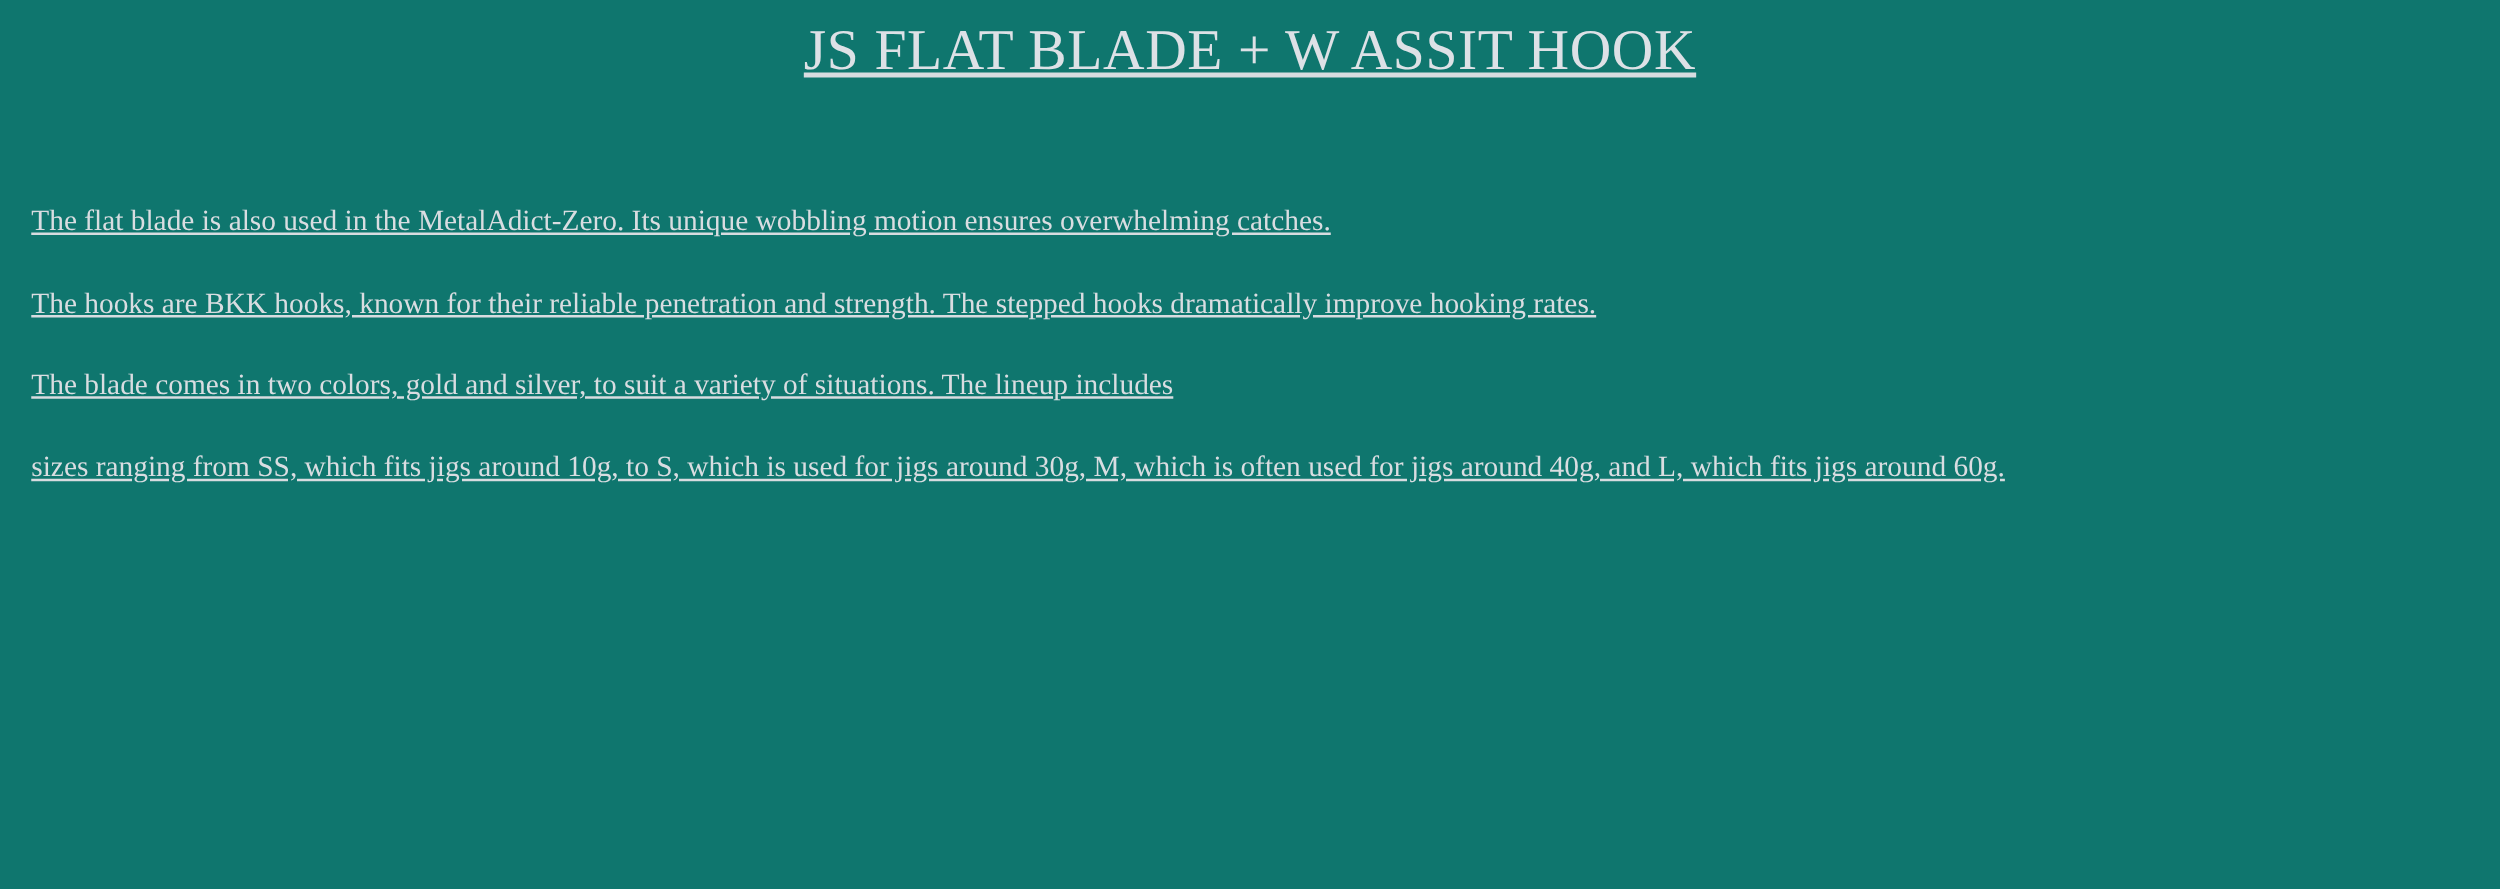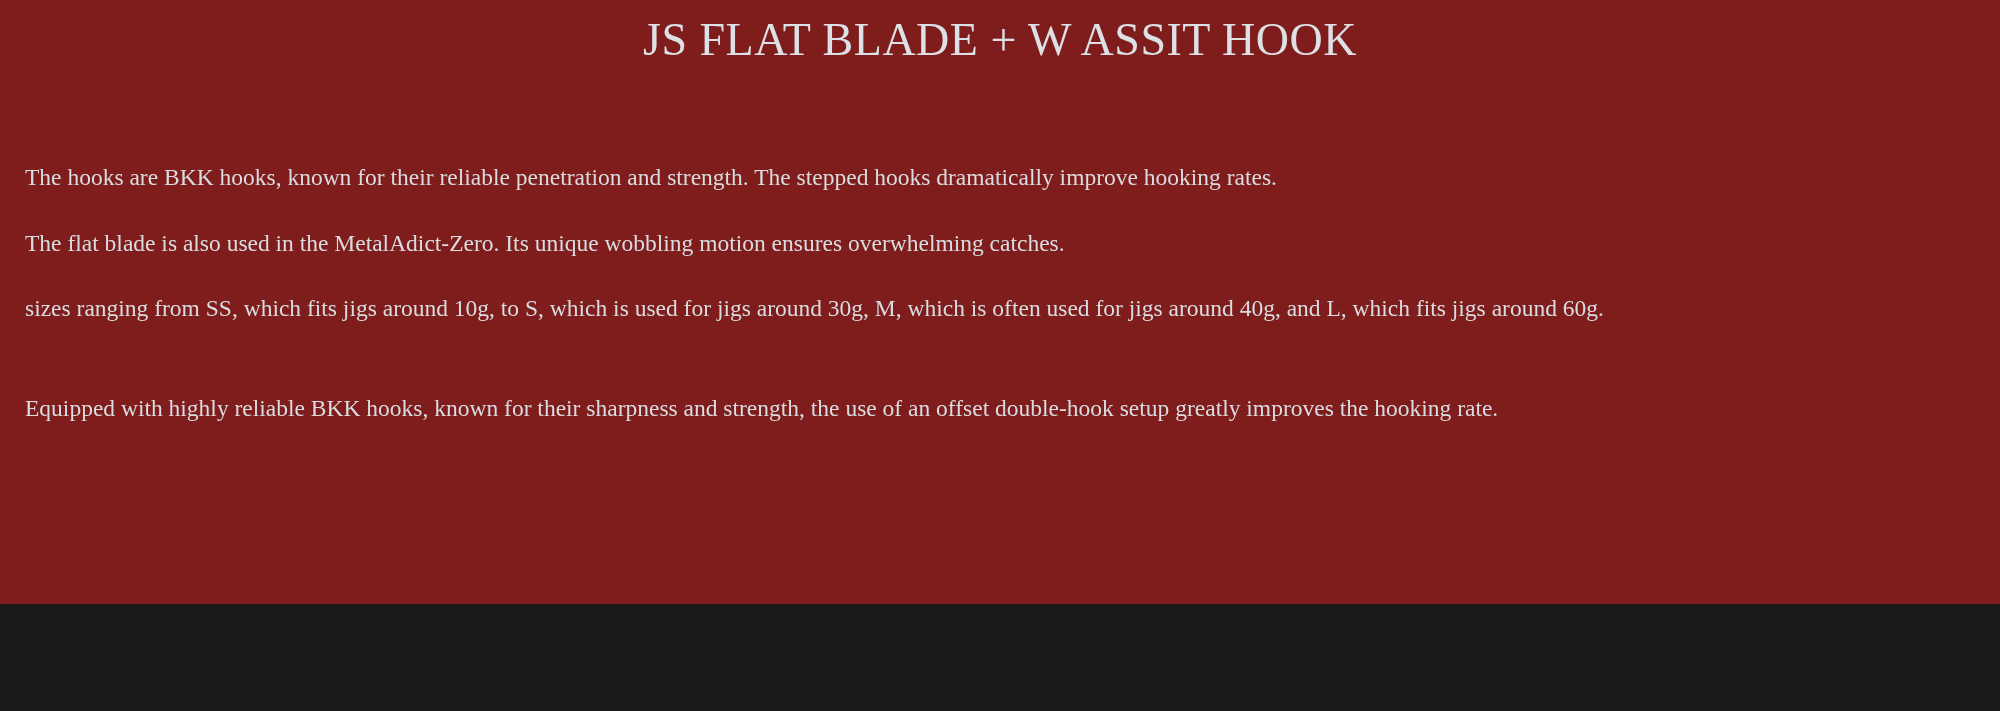--- a/index.html
+++ b/index.html
@@ -9,24 +9,25 @@
   }
   body {
     width: 2000px;
     height: 711px;
     overflow: hidden;
     font-family: "Liberation Serif", "DejaVu Serif", serif;
     color: #d8dce0;
   }
   .page {
     width: 2000px;
-    height: 604px;
-    background: #7f1d1d;
+    height: 711px;
+    background: #0f766e;
     box-sizing: border-box;
     position: relative;
+    text-decoration: underline;
   }
   .title {
     text-align: center;
     font-size: 46px;
     letter-spacing: 0.5px;
     color: #dde1e6;
     font-weight: normal;
     margin: 0;
     padding-top: 10px;
     line-height: 1.3;
@@ -63,26 +64,26 @@
 
 <div class="page">
 
   <h1 class="title">JS FLAT BLADE + W ASSIT HOOK</h1>
 
   <div class="gap-after-title"></div>
 
   <div class="content">
 
     <div class="section">
+      <p class="para para-wrap">The flat blade is also used in the MetalAdict-Zero. Its unique wobbling motion ensures overwhelming catches.</p>
       <p class="para para-wrap">The hooks are BKK hooks, known for their reliable penetration and strength. The stepped hooks dramatically improve hooking rates.</p>
-      <p class="para para-wrap">The flat blade is also used in the MetalAdict-Zero. Its unique wobbling motion ensures overwhelming catches.</p>
+      <p class="para para-wrap">The blade comes in two colors, gold and silver, to suit a variety of situations. The lineup includes</p>
       <p class="para">sizes ranging from SS, which fits jigs around 10g, to S, which is used for jigs around 30g, M, which is often used for jigs around 40g, and L, which fits jigs around 60g.</p>
     </div>
 
     <div class="block-gap"></div>
     <div class="blank-para"></div>
 
     <div class="section">
-      <p class="para para-wrap">Equipped with highly reliable BKK hooks, known for their sharpness and strength, the use of an offset double-hook setup greatly improves the hooking rate.</p>
     </div>
 
   </div>
 </div>
 
 </body></html>

